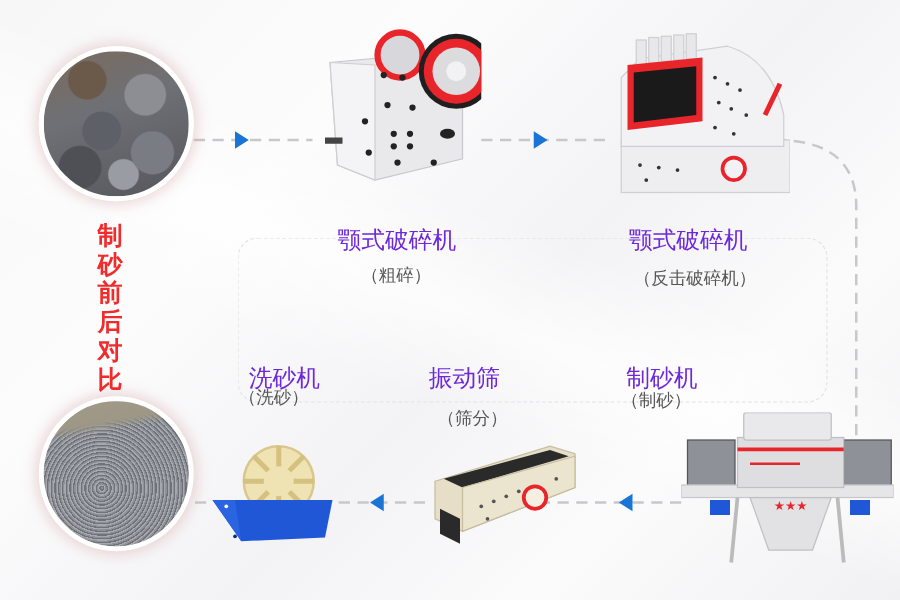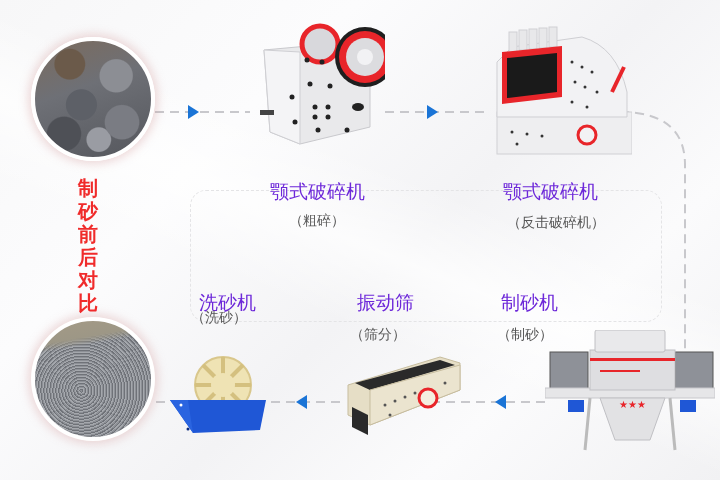--- a/index.html
+++ b/index.html
@@ -162,32 +162,32 @@
   <circle cx="88" cy="43" r="9" fill="#f4efe0" stroke="#e8252a" stroke-width="3"></circle>
   <g fill="#555">
     <circle cx="45" cy="50" r="1.5"></circle>
       <circle cx="55" cy="46" r="1.5"></circle>
       <circle cx="65" cy="42" r="1.5"></circle>
     <circle cx="75" cy="38" r="1.5"></circle>
       <circle cx="105" cy="28" r="1.5"></circle>
       <circle cx="50" cy="60" r="1.5"></circle>
   </g>
 </svg>
-<div class="label-main" style="left:357px;top:290px">振动筛</div>
+<div class="label-main" style="left:343px;top:290px">振动筛</div>
 <div class="label-sub" style="left:350px;top:326px">（筛分）</div>
 
 <svg class="machine" style="left:545px;top:330px" width="170" height="130" viewBox="0 0 170 130">
   <rect x="5" y="22" width="38" height="40" fill="#8e9198" stroke="#555"></rect>
   <rect x="130" y="22" width="38" height="42" fill="#8e9198" stroke="#555"></rect>
   <rect x="0" y="58" width="170" height="10" fill="#e6e6e8" stroke="#c8c8cc"></rect>
   <rect x="45" y="20" width="85" height="40" fill="#dedee1" stroke="#c0c0c4"></rect>
   <rect x="50" y="0" width="70" height="22" rx="2" fill="#e9e9eb" stroke="#c0c0c4"></rect>
   <rect x="45" y="28" width="85" height="3" fill="#e8252a"></rect>
   <rect x="55" y="40" width="40" height="2" fill="#e8252a"></rect>
   <polygon points="55,68 120,68 105,110 70,110" fill="#e2e2e4" stroke="#c0c0c4"></polygon>
   <text x="74" y="78" font-size="10" fill="#e8252a" font-family="DejaVu Sans, sans-serif">★★★</text>
   <rect x="23" y="70" width="16" height="12" fill="#1f57d6"></rect>
   <rect x="135" y="70" width="16" height="12" fill="#1f57d6"></rect>
   <line x1="45" y1="68" x2="40" y2="120" stroke="#bbb" stroke-width="3"></line>
   <line x1="125" y1="68" x2="130" y2="120" stroke="#bbb" stroke-width="3"></line>
 </svg>
 <div class="label-main" style="left:501px;top:290px">制砂机</div>
-<div class="label-sub" style="left:497px;top:326px">（制砂）</div>
+<div class="label-sub" style="left:497px;top:312px">（制砂）</div>
 
 </body></html>

